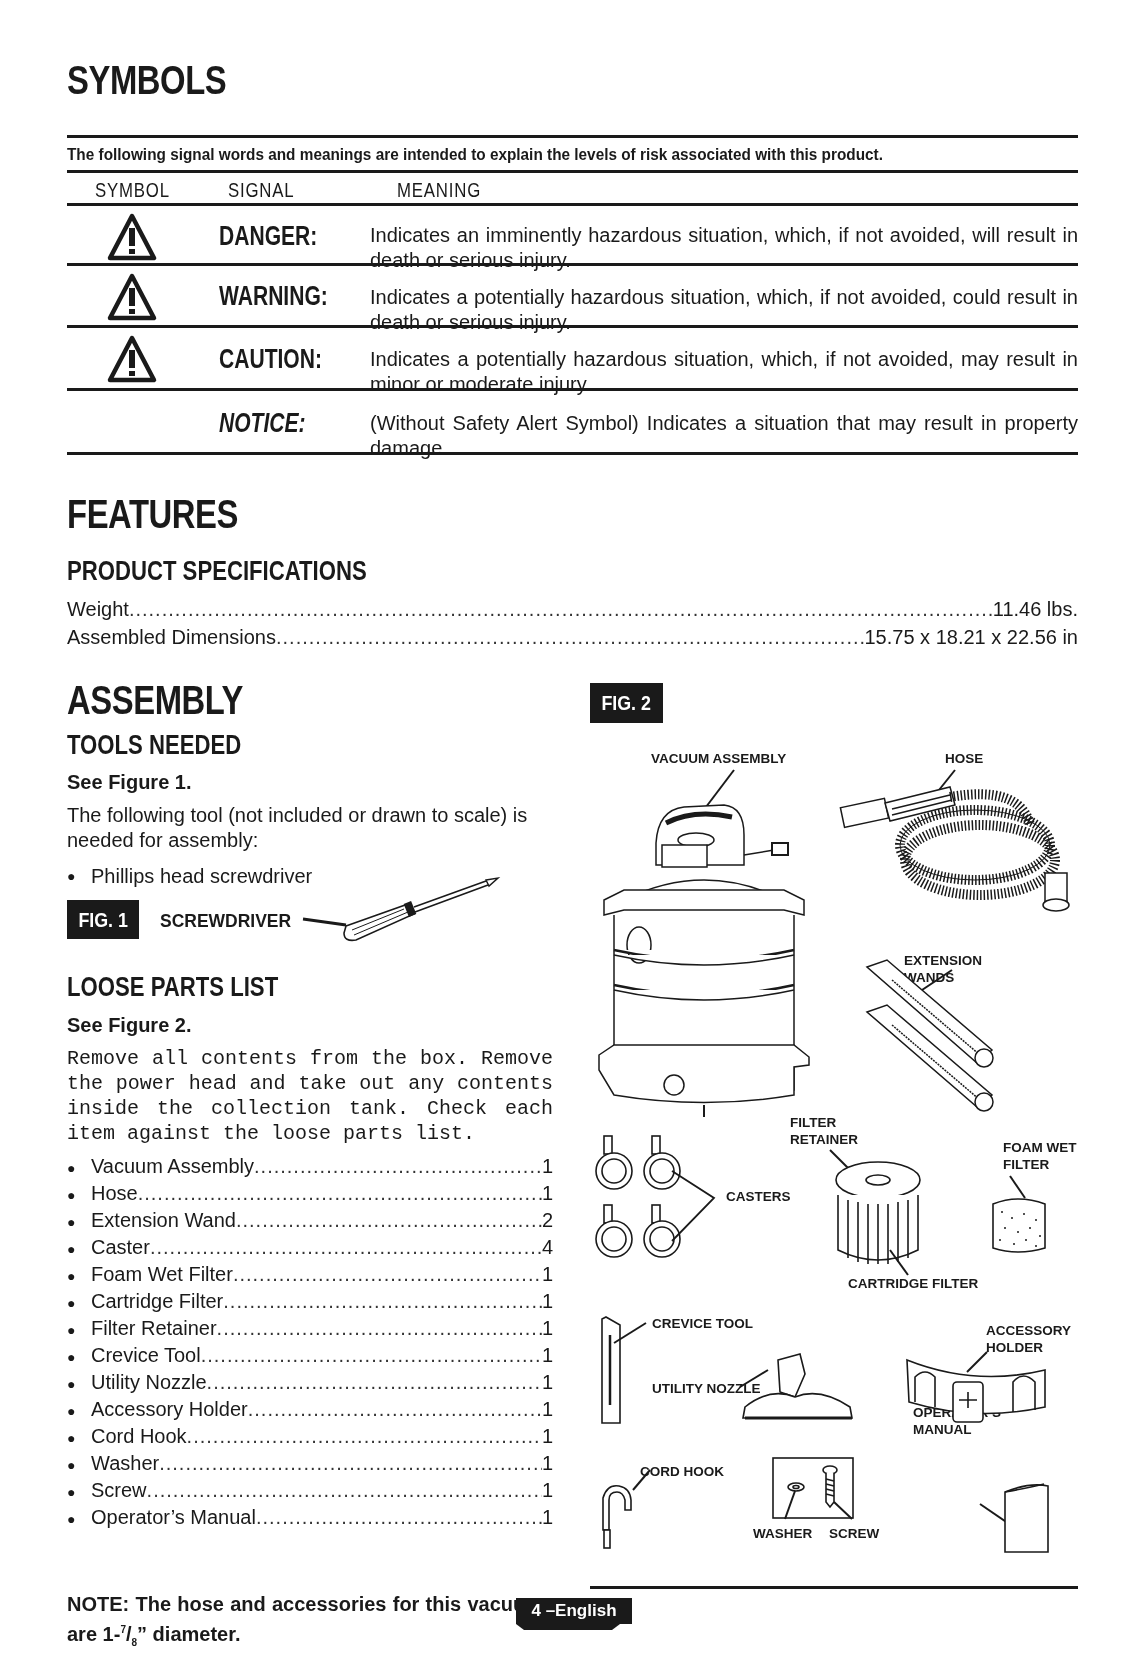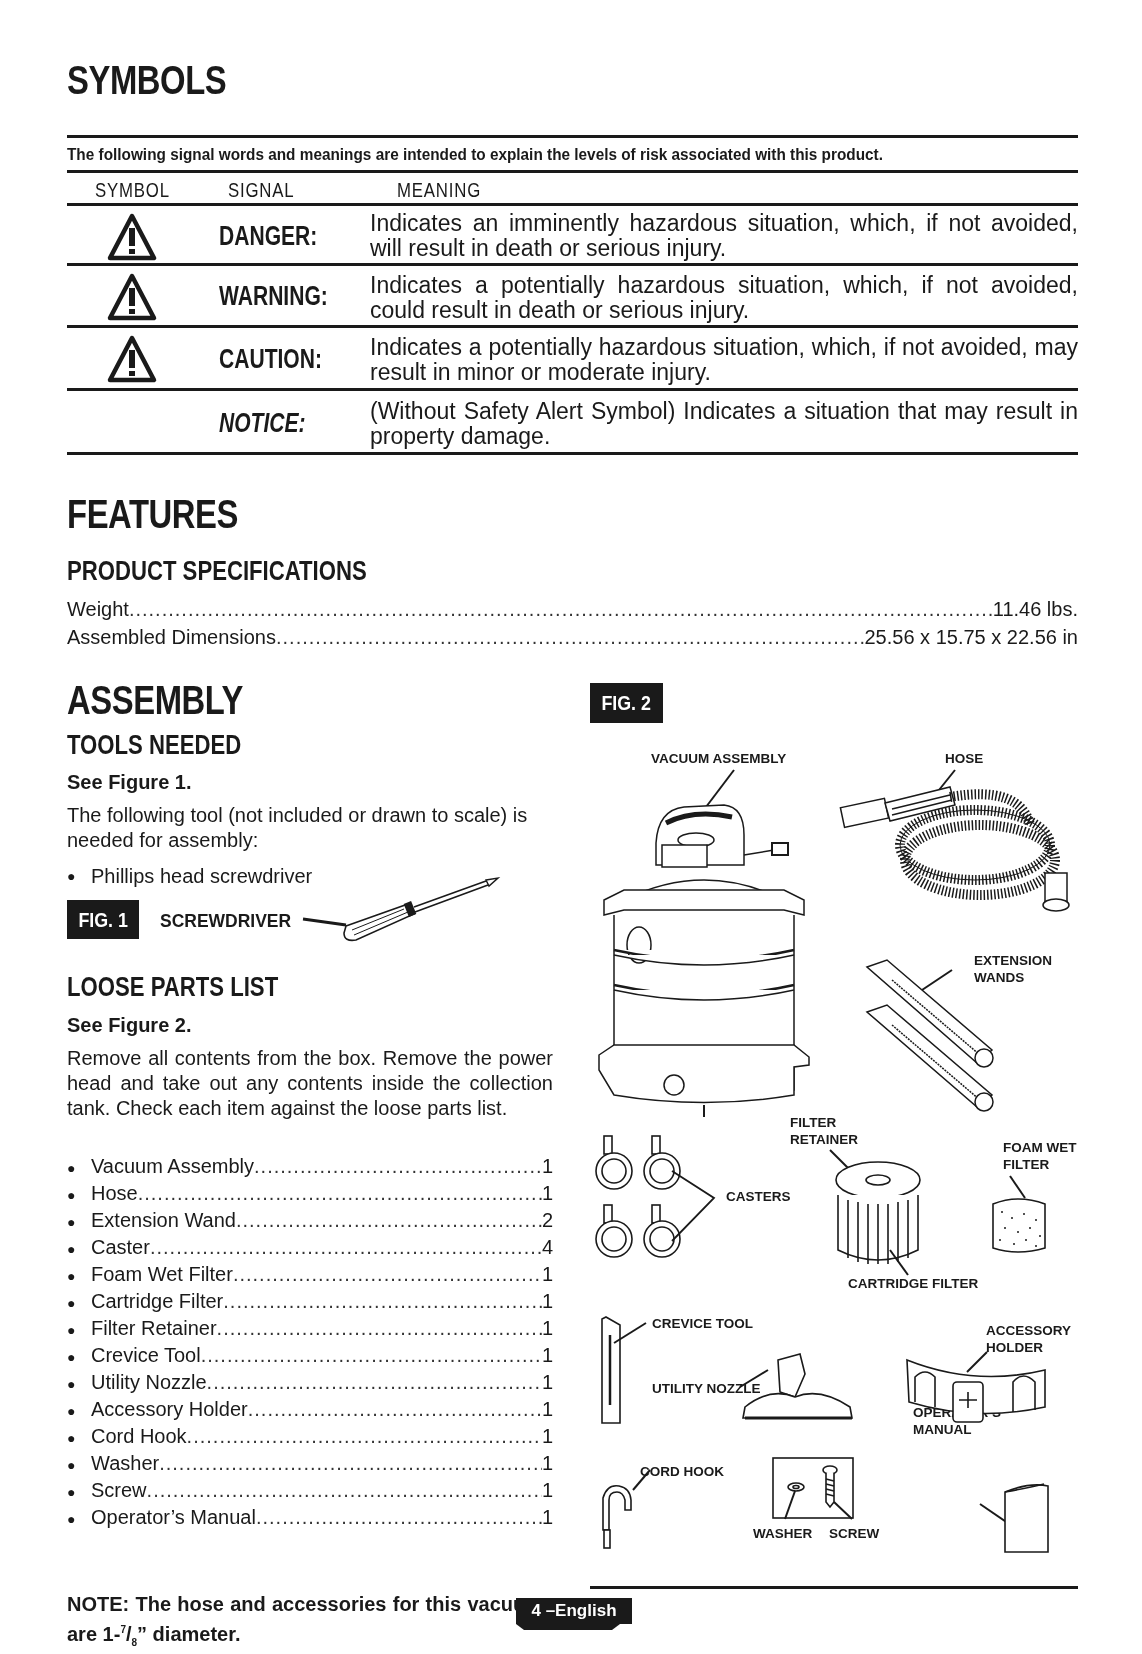--- a/index.html
+++ b/index.html
@@ -6,21 +6,21 @@
   body { width:1142px; height:1654px; position:relative; overflow:hidden; color:#1a1a1a;
          font-family:"Liberation Sans", sans-serif; }
   .abs { position:absolute; }
   .h1 { font-size:40px; font-weight:bold; letter-spacing:-0.5px; transform:scaleX(0.82); transform-origin:left top; white-space:nowrap; }
   .h2 { font-size:27px; font-weight:bold; transform:scaleX(0.82); transform-origin:left top; white-space:nowrap; }
   .rule { position:absolute; background:#1a1a1a; }
   .intro { font-size:16.5px; font-weight:bold; white-space:nowrap; }
   .colhdr { font-size:21px; font-weight:normal; transform:scaleX(0.8); transform-origin:left top; white-space:nowrap; letter-spacing:1px; }
   .signal { font-size:27px; font-weight:bold; transform:scaleX(0.78); transform-origin:left top; white-space:nowrap; }
   .signal.italic { font-style:italic; }
-  .meaning { font-size:23px; line-height:25px; text-align:justify; text-align-last:left; width:730px; }
+  .meaning { font-size:20px; line-height:25px; text-align:justify; text-align-last:left; width:730px;margin-top:12px; }
   .body { font-size:20px; line-height:25px; }
   .bodyj { font-size:20px; line-height:25px; text-align:justify; }
   .bold { font-weight:bold; }
   .spec-row { display:flex; align-items:baseline; font-size:20px; width:1012px; white-space:nowrap; overflow:hidden; }
   .dots { flex:1; overflow:hidden; white-space:nowrap; color:#333; letter-spacing:1px; }
   .dots::after { content:"..............................................................................................................................................................................................................................................................................................................."; }
   .parts { list-style:none; margin:0; padding:0; width:486px; }
   .parts li { display:flex; align-items:baseline; font-size:20px; line-height:25px; white-space:nowrap; overflow:hidden; }
   .parts .bullet { width:24px; flex:none; font-size:14px; }
   .figtag { background:#1a1a1a; color:#fff; font-weight:bold; font-size:21px; display:flex; align-items:center; justify-content:center; }
@@ -86,21 +86,21 @@
 <div class="abs h2" style="left:67px;top:556px;">PRODUCT SPECIFICATIONS</div>
 
 <div class="abs spec-row" style="left:67px;top:598px;width:1011px;">
   <span>Weight </span>
   <span class="dots"></span>
   <span>11.46 lbs.</span>
 </div>
 <div class="abs spec-row" style="left:67px;top:626px;width:1011px;">
   <span>Assembled Dimensions</span>
   <span class="dots"></span>
-  <span>25.56 x 15.75 x 22.56 in</span>
+  <span>15.75 x 18.21 x 22.56 in</span>
 </div>
 
 <div class="abs h1" style="left:67px;top:678px;">ASSEMBLY</div>
 <div class="abs h2" style="left:67px;top:730px;">TOOLS NEEDED</div>
 <div class="abs body bold" style="left:67px;top:770px;text-align:center;">See Figure 1.</div>
 <div class="abs body" style="left:67px;top:803px;width:500px;">The following tool (not included or drawn to scale) is needed for assembly:</div>
 <div class="abs body" style="left:67px;top:864px;display:flex;">
   <span style="width:24px;font-size:14px;">●</span>
   <span>Phillips head screwdriver</span>
 </div>
@@ -115,21 +115,21 @@
   <path d="M52,52 L104,31" stroke="#1a1a1a" stroke-width="1"></path>
   <path d="M54,57 L108,34" stroke="#1a1a1a" stroke-width="1"></path>
   <rect x="106" y="24" width="8" height="14" fill="#1a1a1a" transform="rotate(-22 110 31)"></rect>
   <line x1="114" y1="29" x2="186" y2="3" stroke="#1a1a1a" stroke-width="1.6"></line>
   <line x1="115" y1="34" x2="188" y2="7" stroke="#1a1a1a" stroke-width="1.6"></line>
   <path d="M186,2 L198,0 L189,8 Z" fill="#fff" stroke="#1a1a1a" stroke-width="1.4"></path>
 </svg>
 
 <div class="abs h2" style="left:67px;top:972px;">LOOSE PARTS LIST</div>
 <div class="abs body bold" style="left:67px;top:1013px;">See Figure 2.</div>
-<div class="abs bodyj" style="left:67px;top:1046px;width:486px;">Remove all contents from the box. Remove the power head and take out any contents inside the collection tank. Check each item against the loose parts list.</div>
+<div class="abs bodyj" style="left:67px;top:1046px;width:486px;font-family:Liberation Mono, monospace;">Remove all contents from the box. Remove the power head and take out any contents inside the collection tank. Check each item against the loose parts list.</div>
 
 <ul class="abs parts" style="left:67px;top:1154px;">
   <li>
       <span class="bullet">●</span>
       <span>Vacuum Assembly</span>
       <span class="dots"></span>
       <span>1</span>
     </li>
   <li>
       <span class="bullet">●</span>
@@ -216,21 +216,21 @@
 </div>
 
 <div class="abs figtag" style="left:590px;top:683px;width:73px;height:40px;">
     <span>FIG. 2</span>
   </div>
 
 <div>
 
   <div class="abs lbl" style="left:651px;top:750px;">VACUUM ASSEMBLY</div>
   <div class="abs lbl" style="left:945px;top:750px;">HOSE</div>
-  <div class="abs lbl" style="left:974px;top:952px;">
+  <div class="abs lbl" style="left:904px;top:952px;">
       <div>EXTENSION</div>
       <div>WANDS</div>
     </div>
   <div class="abs lbl" style="left:790px;top:1114px;">
       <div>FILTER</div>
       <div>RETAINER</div>
     </div>
   <div class="abs lbl" style="left:988px;top:1139px;margin-left:15px;">
       <div>FOAM WET</div>
       <div>FILTER</div>

